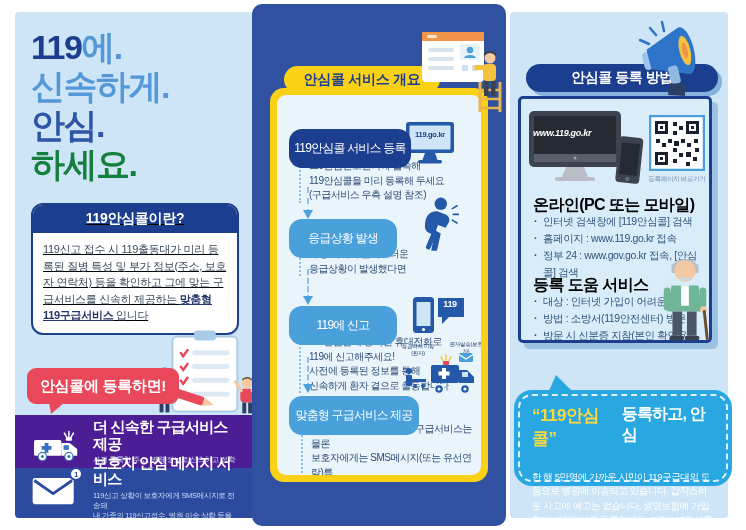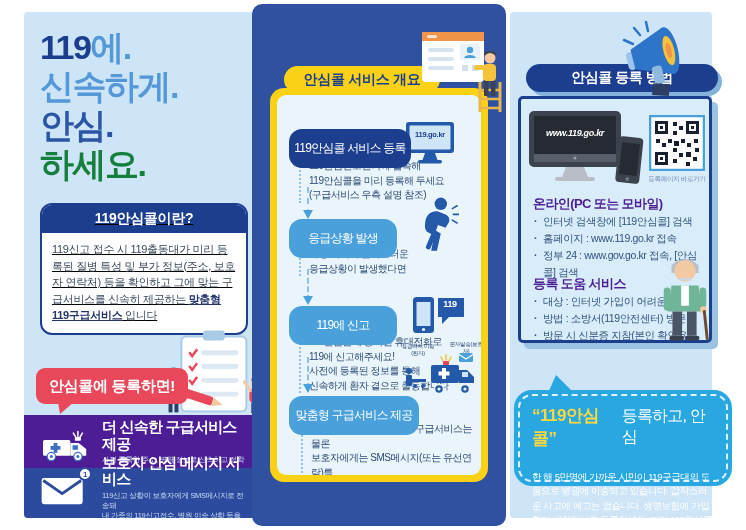--- a/index.html
+++ b/index.html
@@ -1,22 +1,22 @@
 <!DOCTYPE html>
 <html><head>
 <meta charset="utf-8">
 <style>
   * { margin:0; padding:0; box-sizing:border-box; }
   body { background:#fff; }
   .page{position:relative;width:746px;height:530px;background:#ffffff;overflow:hidden;
         font-family:"Liberation Sans","DejaVu Sans",sans-serif;letter-spacing:-0.3px;}
   .panel{position:absolute;}
-  .p-left{left:24px;top:12px;width:240px;height:506px;background:#cde5f6;border-radius:4px;overflow:hidden;}
+  .p-left{left:15px;top:12px;width:240px;height:506px;background:#cde5f6;border-radius:4px;overflow:hidden;}
   .p-mid{left:252px;top:4px;width:254px;height:522px;background:#30519f;border-radius:10px;}
-  .p-right{left:510px;top:12px;width:202px;height:506px;background:#cde5f6;border-radius:4px;}
+  .p-right{left:510px;top:12px;width:218px;height:506px;background:#cde5f6;border-radius:4px;}
 
   
   .headline{position:absolute;left:16px;top:16px;font-weight:800;font-size:34px;line-height:39px;letter-spacing:-1.5px;}
   .c1{color:#1c3e8e}.c2{color:#5598d7}.c3{color:#2d55a6}.c4{color:#15803d}
   .whatbox{position:absolute;left:16px;top:191px;width:208px;border:2px solid #1c3e8e;border-radius:12px;overflow:hidden;background:#fff;text-decoration:underline;}
   .whatbox-title{background:#1c3e8e;color:#fff;text-align:center;font-weight:700;font-size:14px;padding:5px 0;}
   .whatbox-body{padding:8px 10px 9px;font-size:11px;line-height:1.5;color:#39485a;}
   .whatbox-body .em{font-weight:700;text-decoration:underline;color:#24356b;}
   .illo-clipboard{position:absolute;left:116px;top:314px;width:130px;height:90px;}
   .reg-bubble{position:absolute;left:12px;top:356px;width:152px;height:36px;background:#e9485b;border-radius:9px;
@@ -66,37 +66,37 @@
   .tag-r{left:46px;top:-2px;}
 
   
   .illo-mega{position:absolute;right:4px;top:6px;width:96px;height:78px;z-index:3;}
   .r-header{position:absolute;left:16px;top:52px;width:192px;height:28px;background:#1c3e8e;border-radius:14px;z-index:2;
             box-shadow:4px 4px 0 #85b2da;display:flex;align-items:center;justify-content:center;
             color:#fff;font-weight:800;font-size:14px;letter-spacing:-0.5px;}
   .r-card{position:absolute;left:8px;top:84px;width:194px;height:247px;background:#d9ecf9;border:3px solid #1c3e8e;
           border-radius:5px;box-shadow:6px 6px 0 #9cc2e1;}
   .illo-pc{position:absolute;left:8px;top:12px;width:116px;height:80px;}
-  .pc-label{position:absolute;left:4px;top:17px;width:84px;text-align:center;font-size:9px;font-weight:800;color:#fff;font-style:italic;}
+  .pc-label{position:absolute;left:4px;top:17px;width:84px;text-align:left;font-size:9px;font-weight:800;color:#fff;font-style:italic;}
   .qr{position:absolute;left:128px;top:16px;width:56px;height:56px;}
   .qr-caption{position:absolute;left:118px;top:76px;width:76px;text-align:center;font-size:6.5px;color:#6b88ad;}
-  .r-heading{position:absolute;left:12px;font-size:13px;font-weight:800;color:#4c1d95;letter-spacing:-0.6px;}
+  .r-heading{position:absolute;left:12px;font-size:16px;font-weight:800;color:#000000;letter-spacing:-0.6px;}
   .h-online{top:96px}.h-help{top:176px}
   .r-list{position:absolute;left:13px;font-size:10.5px;line-height:1.62;color:#31547e;letter-spacing:-0.4px;}
   .l-online{top:114px}.l-help{top:194px}
   .r-list .li{position:relative;padding-left:9px;}
   .r-list .li:before{content:"·";position:absolute;left:0;top:0;font-weight:800;color:#31547e;}
   .illo-oldman{position:absolute;left:136px;top:154px;width:56px;height:90px;}
   .r-bubble{position:absolute;left:4px;top:378px;width:218px;height:96px;background:#29a7e0;border-radius:18px;z-index:2;}
   .r-bubble:before{content:"";position:absolute;left:34px;top:-15px;width:0;height:0;
             border-left:8px solid transparent;border-right:18px solid transparent;border-bottom:18px solid #29a7e0;}
   .r-bubble-inner{position:absolute;inset:4px;border:2px dashed rgba(255,255,255,.85);border-radius:14px;padding:8px 12px 0;}
-  .rb-title{display:flex;justify-content:center;align-items:center;gap:4px;}
+  .rb-title{display:flex;justify-content:center;align-items:flex-start;gap:4px;}
   .rb-quote{color:#ffd83d;font-weight:800;font-size:17px;letter-spacing:-0.5px;}
-  .rb-rest{color:#fff;font-weight:400;font-size:16px;letter-spacing:-0.8px;}
+  .rb-rest{color:#fff;font-weight:700;font-size:16px;letter-spacing:-0.8px;}
   .rb-body{margin-top:20px;color:#fff;font-size:9.5px;line-height:1.5;letter-spacing:-0.4px;}
 </style>
 </head>
 <body>
 
 <div class="page">
 
   <section class="panel p-left">
     <h1 class="headline">
       <div><span class="c1">119</span><span class="c2">에.</span></div>

